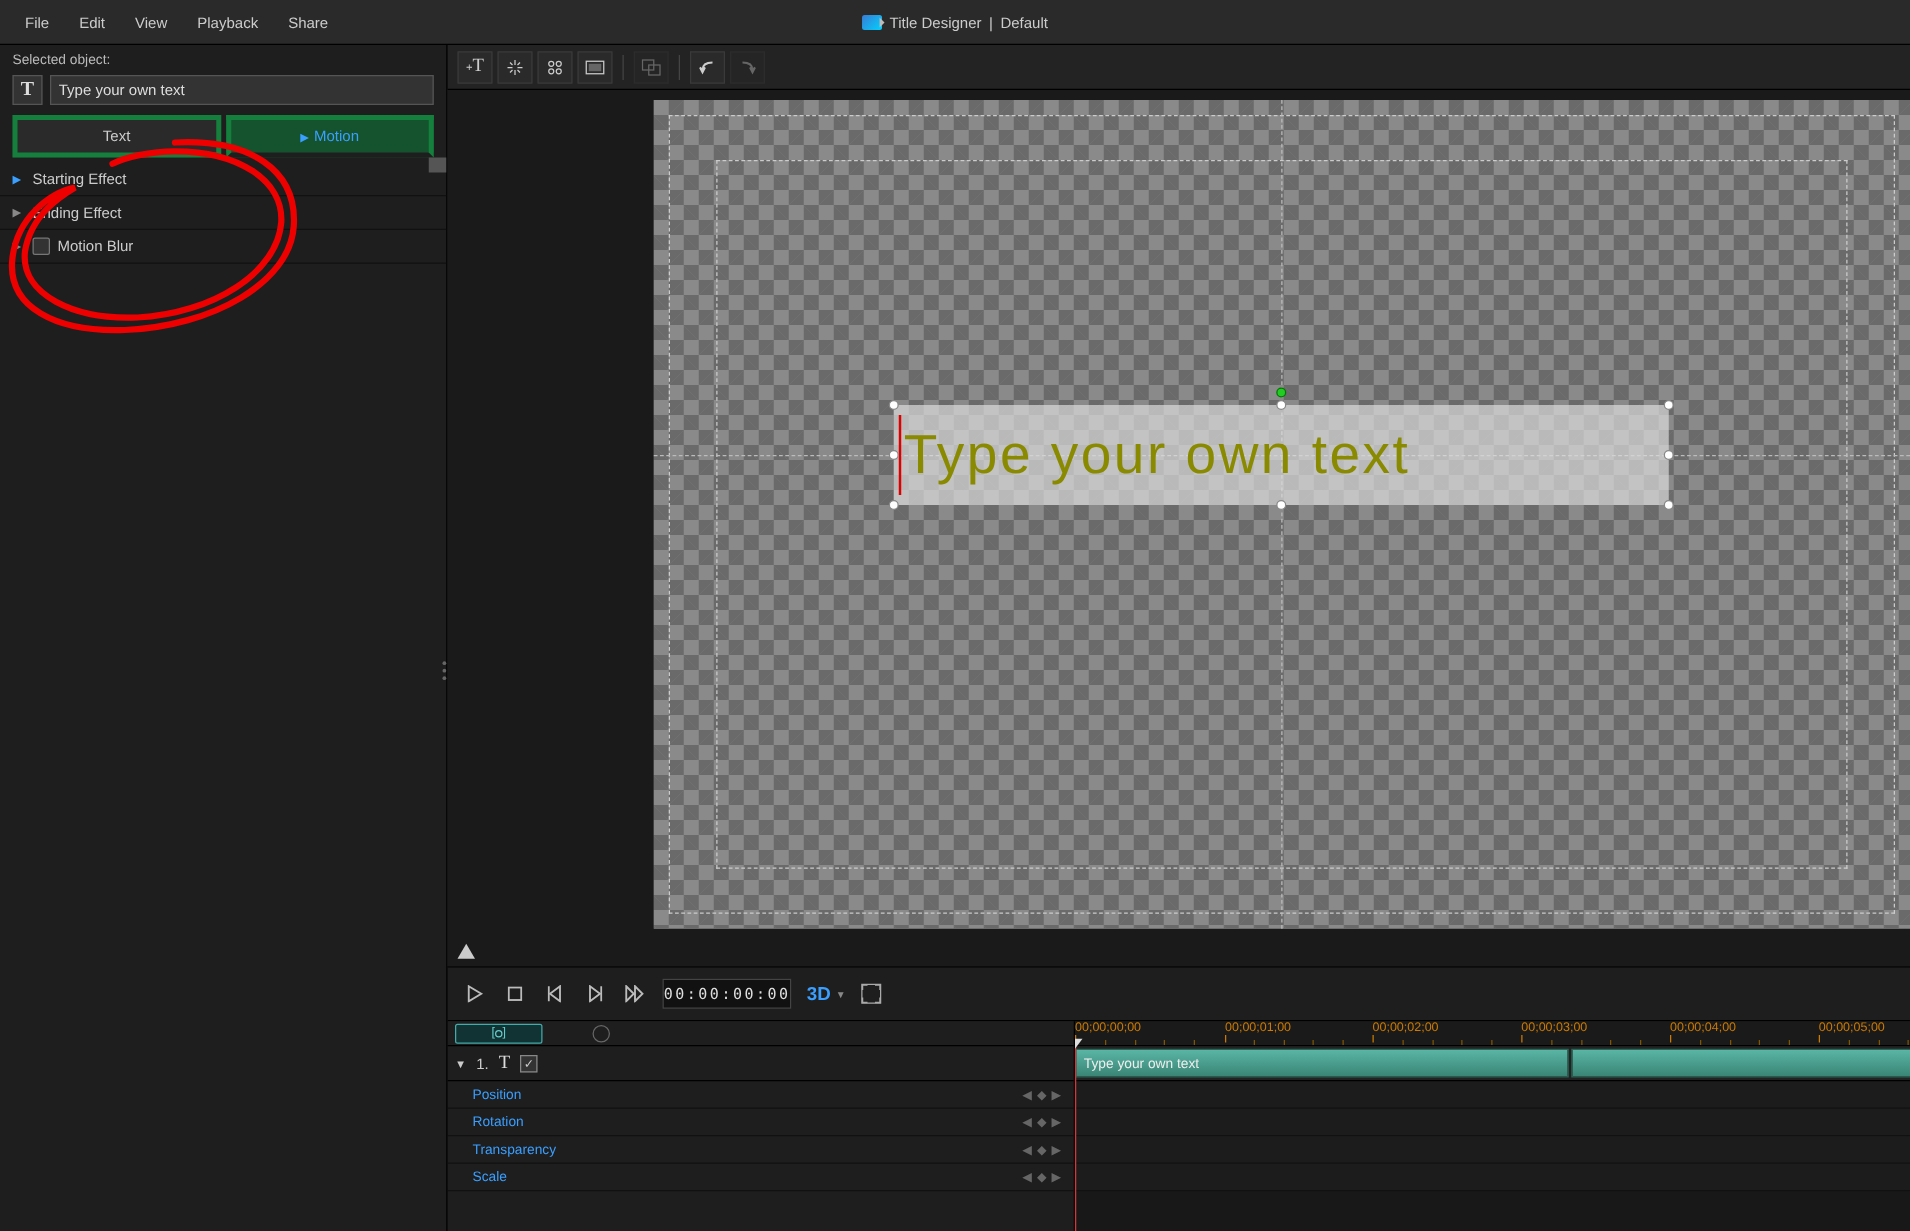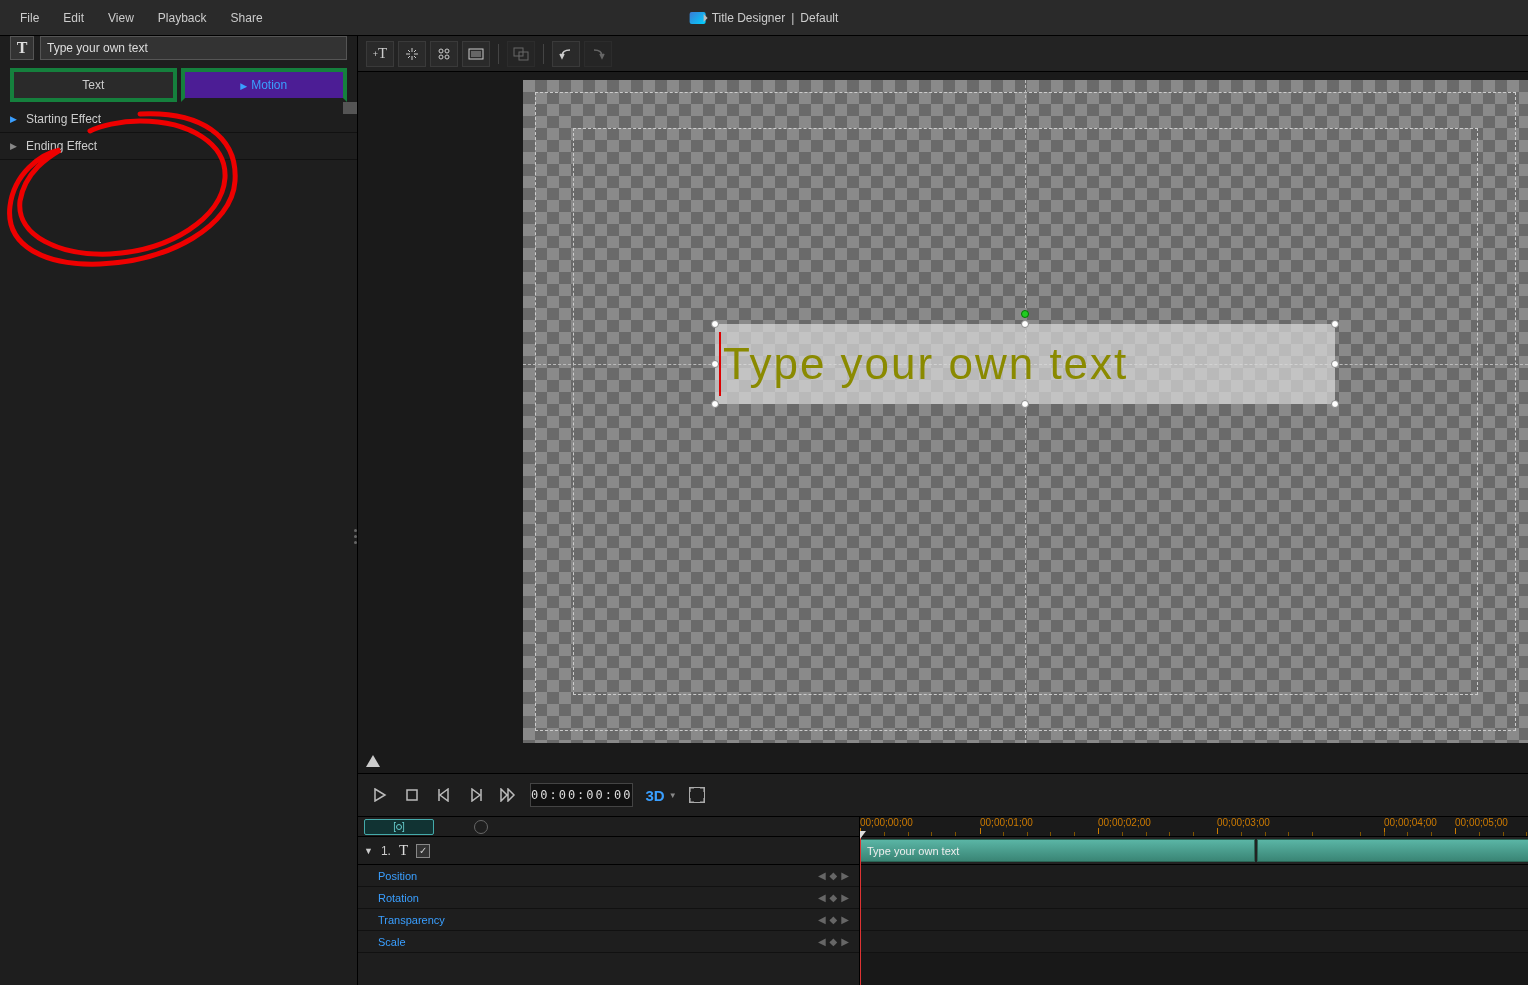--- a/index.html
+++ b/index.html
@@ -18,21 +18,21 @@
 .right-area { flex: 1; display: flex; flex-direction: column; background: #1a1a1a; }
 
 
 .sel-label { padding: 6px 10px; font-size: 11px; color: #bbb; }
 .sel-row { display: flex; align-items: center; gap: 6px; padding: 0 10px 8px 10px; }
 .sel-icon-box { width: 24px; height: 24px; background: #333; border: 1px solid #555; display: flex; align-items: center; justify-content: center; font-family: 'Times New Roman', serif; font-size: 16px; font-weight: bold; color: #ddd; }
 .sel-text { flex: 1; background: #333; border: 1px solid #555; padding: 4px 6px; font-size: 12px; color: #ddd; height: 24px; display: flex; align-items: center; }
 
 .tabs { display: flex; padding: 0 10px; gap: 4px; }
 .tab { flex: 1; text-align: center; padding: 6px 0; background: #2a2a2a; border: 4px solid #15803d; cursor: pointer; font-size: 12px; }
-.tab.active { background: #4c1d95; color: #3a9fff; border-bottom-color: #1e1e1e; }
+.tab.active { background: #14532d; color: #3a9fff; border-bottom-color: #1e1e1e; }
 .tab-arrow { color: #3a9fff; font-size: 9px; margin-right: 4px; }
 
 .prop-list { padding-top: 4px; position: relative; }
 .prop-row { display: flex; align-items: center; padding: 6px 10px; border-bottom: 1px solid #111; cursor: pointer; gap: 6px; }
 .prop-row .tri { color: #3a9fff; font-size: 9px; width: 10px; }
 .prop-row .tri.gray { color: #888; }
 .prop-row .chk { width: 14px; height: 14px; border: 1px solid #777; background: #333; border-radius: 2px; }
 .prop-row .lbl { font-size: 12px; color: #ccc; }
 .scrollbar-stub { position: absolute; right: 0; top: 0; width: 14px; height: 12px; background: #555; }
 
@@ -125,37 +125,43 @@
     <span class="logo"></span>
     <span>Title Designer</span>
     <span>|</span>
     <span>Default</span>
   </div>
 </div>
 
 <div class="main">
 
   <div class="left-panel">
+    <div class="sel-label">Selected object:</div>
     <div class="sel-row">
       <div class="sel-icon-box">T</div>
       <div class="sel-text">Type your own text</div>
     </div>
     <div class="tabs">
       <div class="tab">Text</div>
       <div class="tab active"><span class="tab-arrow">▶</span><span>Motion</span></div>
     </div>
     <div class="prop-list">
       <div class="scrollbar-stub"></div>
       <div class="prop-row">
         <span class="tri">▶</span>
         <span class="lbl">Starting Effect</span>
       </div>
       <div class="prop-row">
         <span class="tri gray">▶</span>
         <span class="lbl">Ending Effect</span>
+      </div>
+      <div class="prop-row">
+        <span class="tri gray">▶</span>
+        <span class="chk"></span>
+        <span class="lbl">Motion Blur</span>
       </div>
     </div>
 
     <svg class="red-anno" viewBox="0 0 260 170">
       <path d="M 150 8 C 210 5, 248 30, 245 75 C 242 120, 180 155, 110 158 C 55 160, 15 140, 20 100 C 24 68, 50 48, 70 44 C 60 50, 35 65, 30 95 C 26 130, 70 150, 120 148 C 180 145, 232 112, 235 72 C 237 38, 200 15, 150 15 C 130 15, 110 20, 100 25" stroke="#e00" stroke-width="5" fill="none" stroke-linecap="round"></path>
     </svg>
 
     <div class="splitter-grip">
         <span></span>
         <span></span>
@@ -356,21 +362,21 @@
             <div class="tick" style="left: 238px;">00;00;02;00</div>
             <div class="minor" style="left: 261.8px;"></div>
             <div class="minor" style="left: 285.6px;"></div>
             <div class="minor" style="left: 309.4px;"></div>
             <div class="minor" style="left: 333.2px;"></div>
             <div class="tick" style="left: 357px;">00;00;03;00</div>
             <div class="minor" style="left: 380.8px;"></div>
             <div class="minor" style="left: 404.6px;"></div>
             <div class="minor" style="left: 428.4px;"></div>
             <div class="minor" style="left: 452.2px;"></div>
-            <div class="tick" style="left: 476px; margin-left: 48px;">00;00;04;00</div>
+            <div class="tick" style="left: 476px;">00;00;04;00</div>
             <div class="minor" style="left: 499.8px;"></div>
             <div class="minor" style="left: 523.6px;"></div>
             <div class="minor" style="left: 547.4px;"></div>
             <div class="minor" style="left: 571.2px;"></div>
             <div class="tick" style="left: 595px;">00;00;05;00</div>
             <div class="minor" style="left: 618.8px;"></div>
             <div class="minor" style="left: 642.6px;"></div>
             <div class="minor" style="left: 666.4px;"></div>
           </div>
         <div class="playline" style="left:0px"></div>

